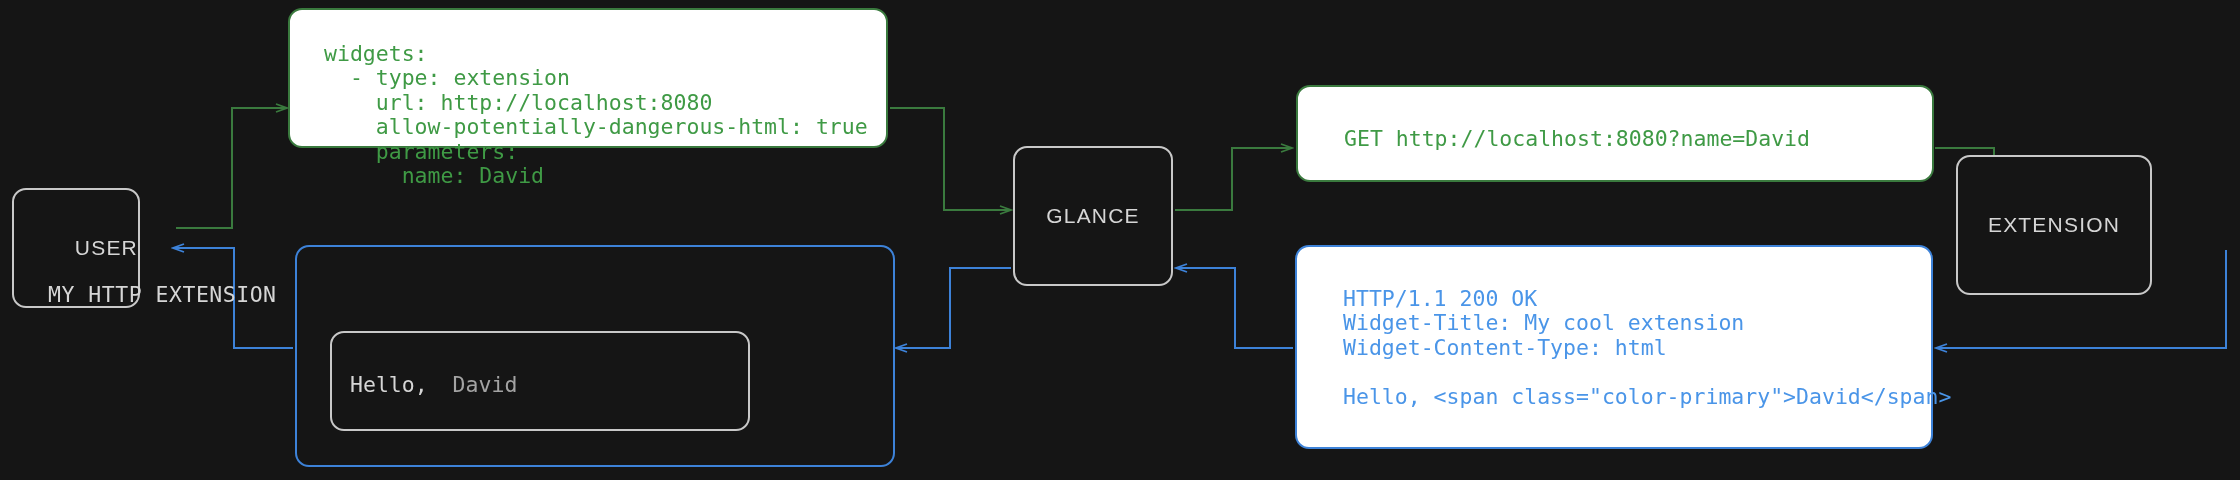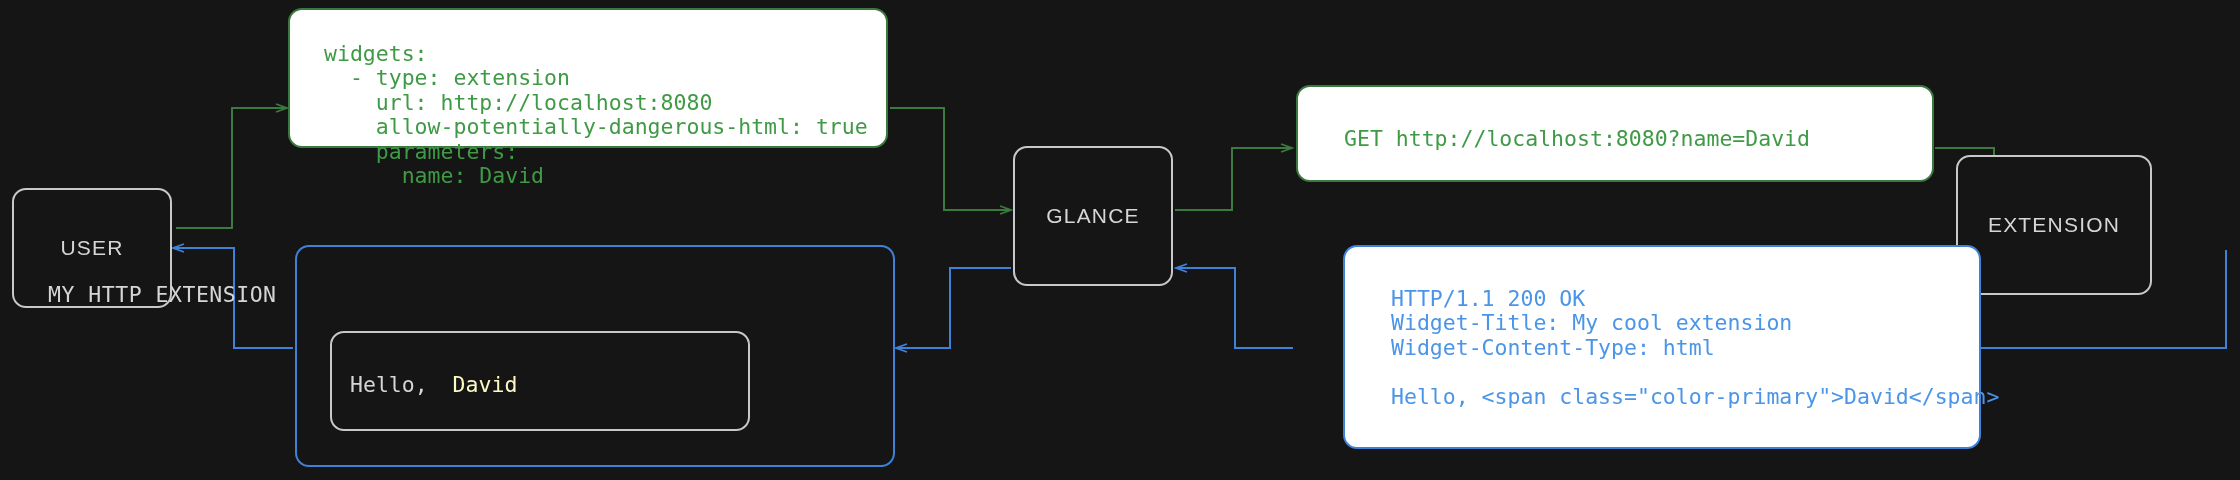--- a/index.html
+++ b/index.html
@@ -68,21 +68,20 @@
     left: 1296px; top: 85px; width: 638px; height: 97px;
     border-color: #3a7a3e;
   }
   .box-get pre {
     color: #3f9a45;
     padding: 36px 0 0 42px;
   }
   .box-resp {
     left: 1295px; top: 245px; width: 638px; height: 204px;
     border-color: #3d82d8;
-    margin-left: 48px;
   }
   .box-resp pre {
     color: #4a95e8;
     padding: 36px 0 0 42px;
   }
   .box-widget {
     position: absolute;
     left: 295px; top: 245px; width: 600px; height: 222px;
     box-sizing: border-box;
     border: 2px solid #3d82d8;
@@ -106,22 +105,22 @@
     background: #151515;
   }
   .widget-inner-text {
     position: absolute;
     left: 350px; top: 372px;
     font-family: "DejaVu Sans Mono", monospace;
     font-size: 21.5px;
     color: #d6d6d6;
     white-space: pre;
   }
-  .accent-name { color: #fef9c3; padding-left: 12px; }
-  .node-user { left: 12px; top: 188px; width: 160px; height: 120px; }
+  .accent-name { color: #a3a3a3; padding-left: 12px; }
+  .node-user { left: 12px; top: 188px; width: 128px; height: 120px; justify-content: flex-end; }
   .node-glance { left: 1013px; top: 146px; width: 160px; height: 140px; }
   .node-extension { left: 1956px; top: 155px; width: 196px; height: 140px; }
 </style>
 </head>
 <body>
 
 <div id="diagram-root">
 
   <svg class="edges" viewBox="0 0 2240 480">
     <defs>

